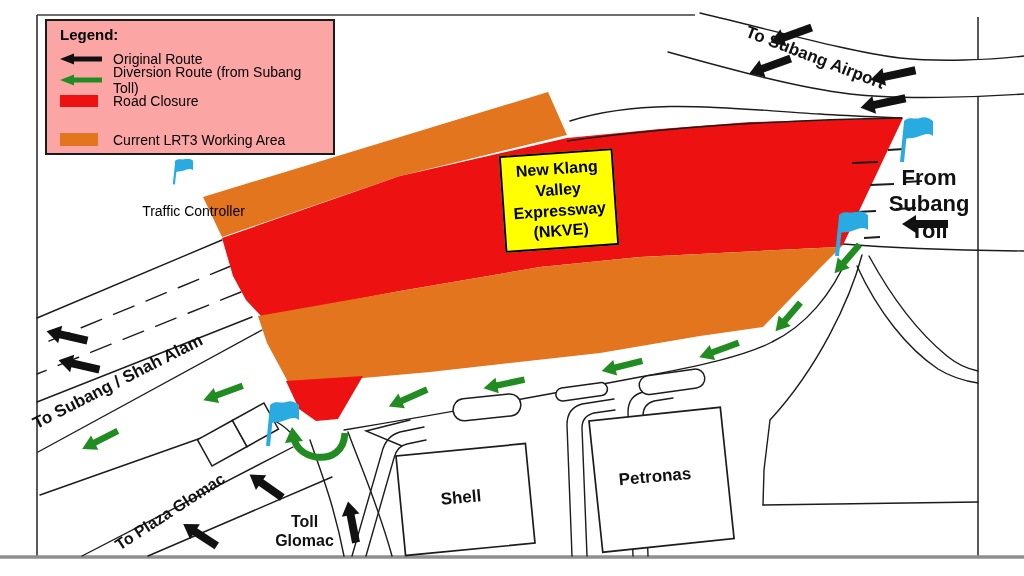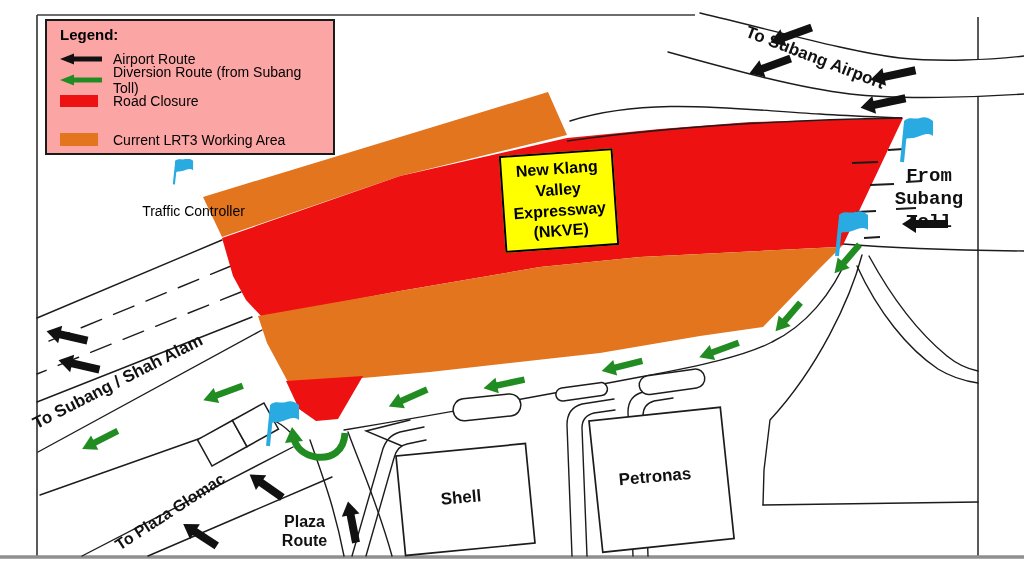--- a/index.html
+++ b/index.html
@@ -205,44 +205,44 @@
           <path d="M5,3 C11,-2 16,2 21,0 C26,-2 30,0 34,3 L34,18 C29,14 24,17 18,19 C13,21 9,19 5,22 Z" fill="#29ABE2"></path>
         </g>
         <g transform="translate(265 402)">
           <path d="M3,44 L7,4" stroke="#29ABE2" stroke-width="4" fill="none"></path>
           <path d="M5,3 C11,-2 16,2 21,0 C26,-2 30,0 34,3 L34,18 C29,14 24,17 18,19 C13,21 9,19 5,22 Z" fill="#29ABE2"></path>
         </g>
       </g>
   </svg>
 
   <div class="lbl maplabel nowrap" style="left:730px;top:48px;width:170px;font-size:17px;transform:rotate(21deg);">To Subang Airport</div>
-  <div class="lbl maplabel" style="left:872px;top:165px;width:114px;font-size:19px;font-family:Liberation Mono, monospace;">From Subang Toll</div>
+  <div class="lbl maplabel" style="left:872px;top:165px;width:114px;font-size:22px;">From Subang Toll</div>
   <div class="lbl maplabel nowrap" style="left:18px;top:372px;width:200px;font-size:17px;transform:rotate(-27deg);">To Subang / Shah Alam</div>
   <div class="lbl maplabel nowrap" style="left:95px;top:502px;width:150px;font-size:16px;transform:rotate(-33deg);">To Plaza Glomac</div>
-  <div class="lbl maplabel" style="left:267px;top:512px;width:75px;font-size:16px;">Plaza Route</div>
+  <div class="lbl maplabel" style="left:267px;top:512px;width:75px;font-size:16px;">Toll Glomac</div>
   <div class="lbl maplabel nowrap" style="left:421px;top:488px;width:80px;font-size:17px;transform:rotate(-5deg);">Shell</div>
   <div class="lbl maplabel nowrap" style="left:610px;top:467px;width:90px;font-size:17px;transform:rotate(-5deg);">Petronas</div>
 
   <div class="nkve" style="background-color: rgb(255, 255, 0);">
     <div>New Klang</div>
     <div>Valley</div>
     <div>Expressway</div>
     <div>(NKVE)</div>
   </div>
 
   <div class="legend">
     <div class="title">Legend:</div>
     <div class="lrow">
       <span class="sw">
           <svg width="44" height="12" style="color: rgb(17, 17, 17);">
             <line x1="42" y1="6" x2="13" y2="6" stroke="currentColor" stroke-width="5"></line>
         <polygon points="0,6 14,0.5 14,11.5" fill="currentColor"></polygon>
           </svg>
         </span>
-      <span>Airport Route</span>
+      <span>Original Route</span>
     </div>
     <div class="lrow">
       <span class="sw">
           <svg width="44" height="12" style="color: rgb(33, 140, 33);">
             <line x1="42" y1="6" x2="13" y2="6" stroke="currentColor" stroke-width="5"></line>
         <polygon points="0,6 14,0.5 14,11.5" fill="currentColor"></polygon>
           </svg>
         </span>
       <span>Diversion Route (from Subang Toll)</span>
     </div>

